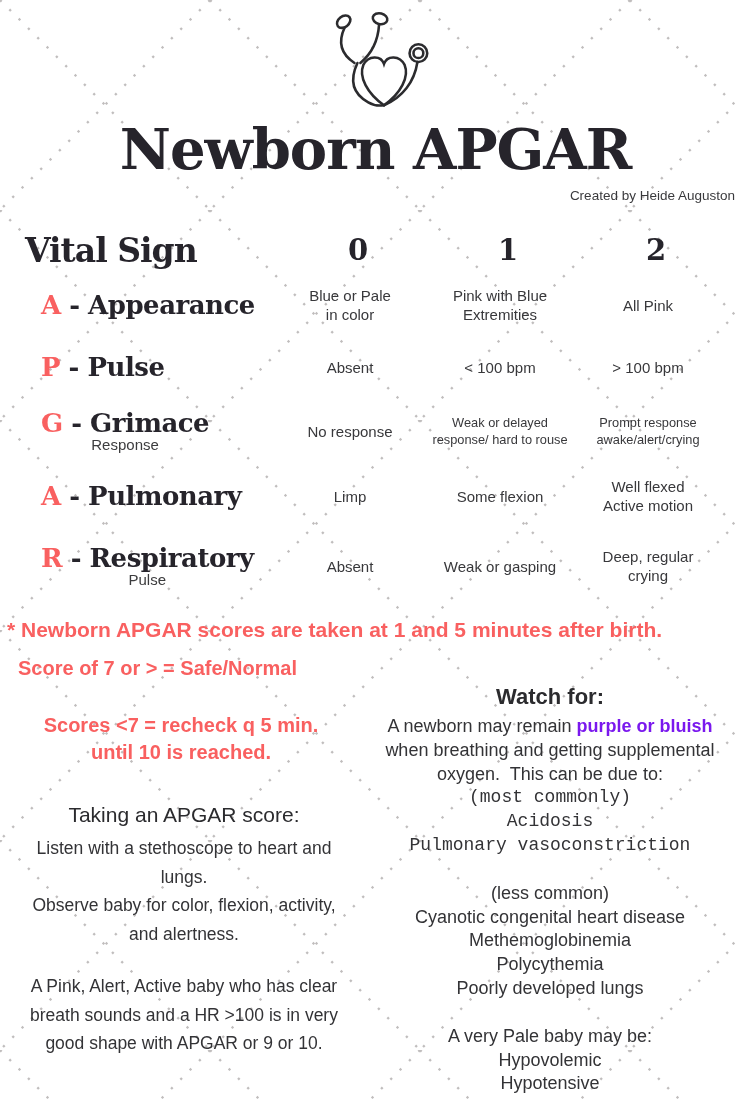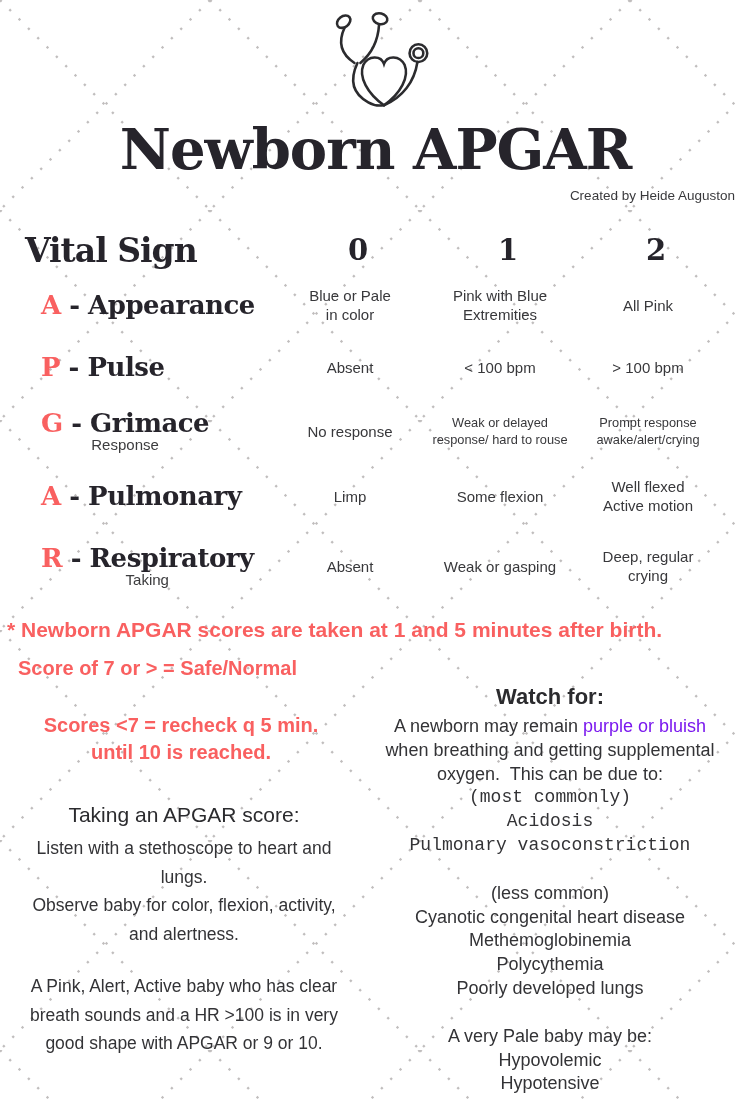--- a/index.html
+++ b/index.html
@@ -75,21 +75,21 @@
   
   .taking{position:absolute;top:802px;left:0;width:368px;z-index:1;text-align:center;}
   .taking-title{font-size:21px;font-weight:400;color:#2b2b2e;line-height:26px;}
   .taking-p{margin-top:6px;font-size:17.5px;line-height:28.5px;color:#333336;}
   .taking-p2{margin-top:24px;}
 
   
   .watch{position:absolute;top:684px;left:368px;width:364px;z-index:1;text-align:center;}
   .watch-title{font-size:22px;font-weight:700;color:#2b2b2e;line-height:26px;}
   .watch-lead{margin-top:5px;font-size:18px;line-height:23.8px;color:#333336;}
-  .purple{color:var(--highlight_purple);font-weight:400;text-align:center;}
+  .purple{color:var(--highlight_purple);font-weight:700;text-align:center;}
   .watch-group{margin-top:24px;font-size:18px;line-height:23.8px;color:#333336;}
   .watch-group.first{margin-top:0;font-family:Liberation Mono, monospace;}
   .watch-items{font-size:18px;line-height:23.8px;}
 </style>
 </head>
 <body>
 
 <div class="page">
 
   <svg class="bg-pattern" width="735" height="1102" xmlns="http://www.w3.org/2000/svg">
@@ -173,21 +173,21 @@
       <div class="cell val pre">Limp</div>
       <div class="cell val pre">Some flexion</div>
       <div class="cell val pre">Well flexed
 Active motion</div>
     </div>
 
     <div class="t-row t-r5">
       <div class="cell label">
         <span class="lblwrap serif">
             <span class="mainline"><span class="letter">R</span><span> - Respiratory</span></span>
-            <span class="rowsub">Taking</span>
+            <span class="rowsub">Pulse</span>
           </span>
       </div>
       <div class="cell val pre">Absent</div>
       <div class="cell val pre">Weak or gasping</div>
       <div class="cell val pre">Deep, regular
 crying</div>
     </div>
 
   </section>
 

